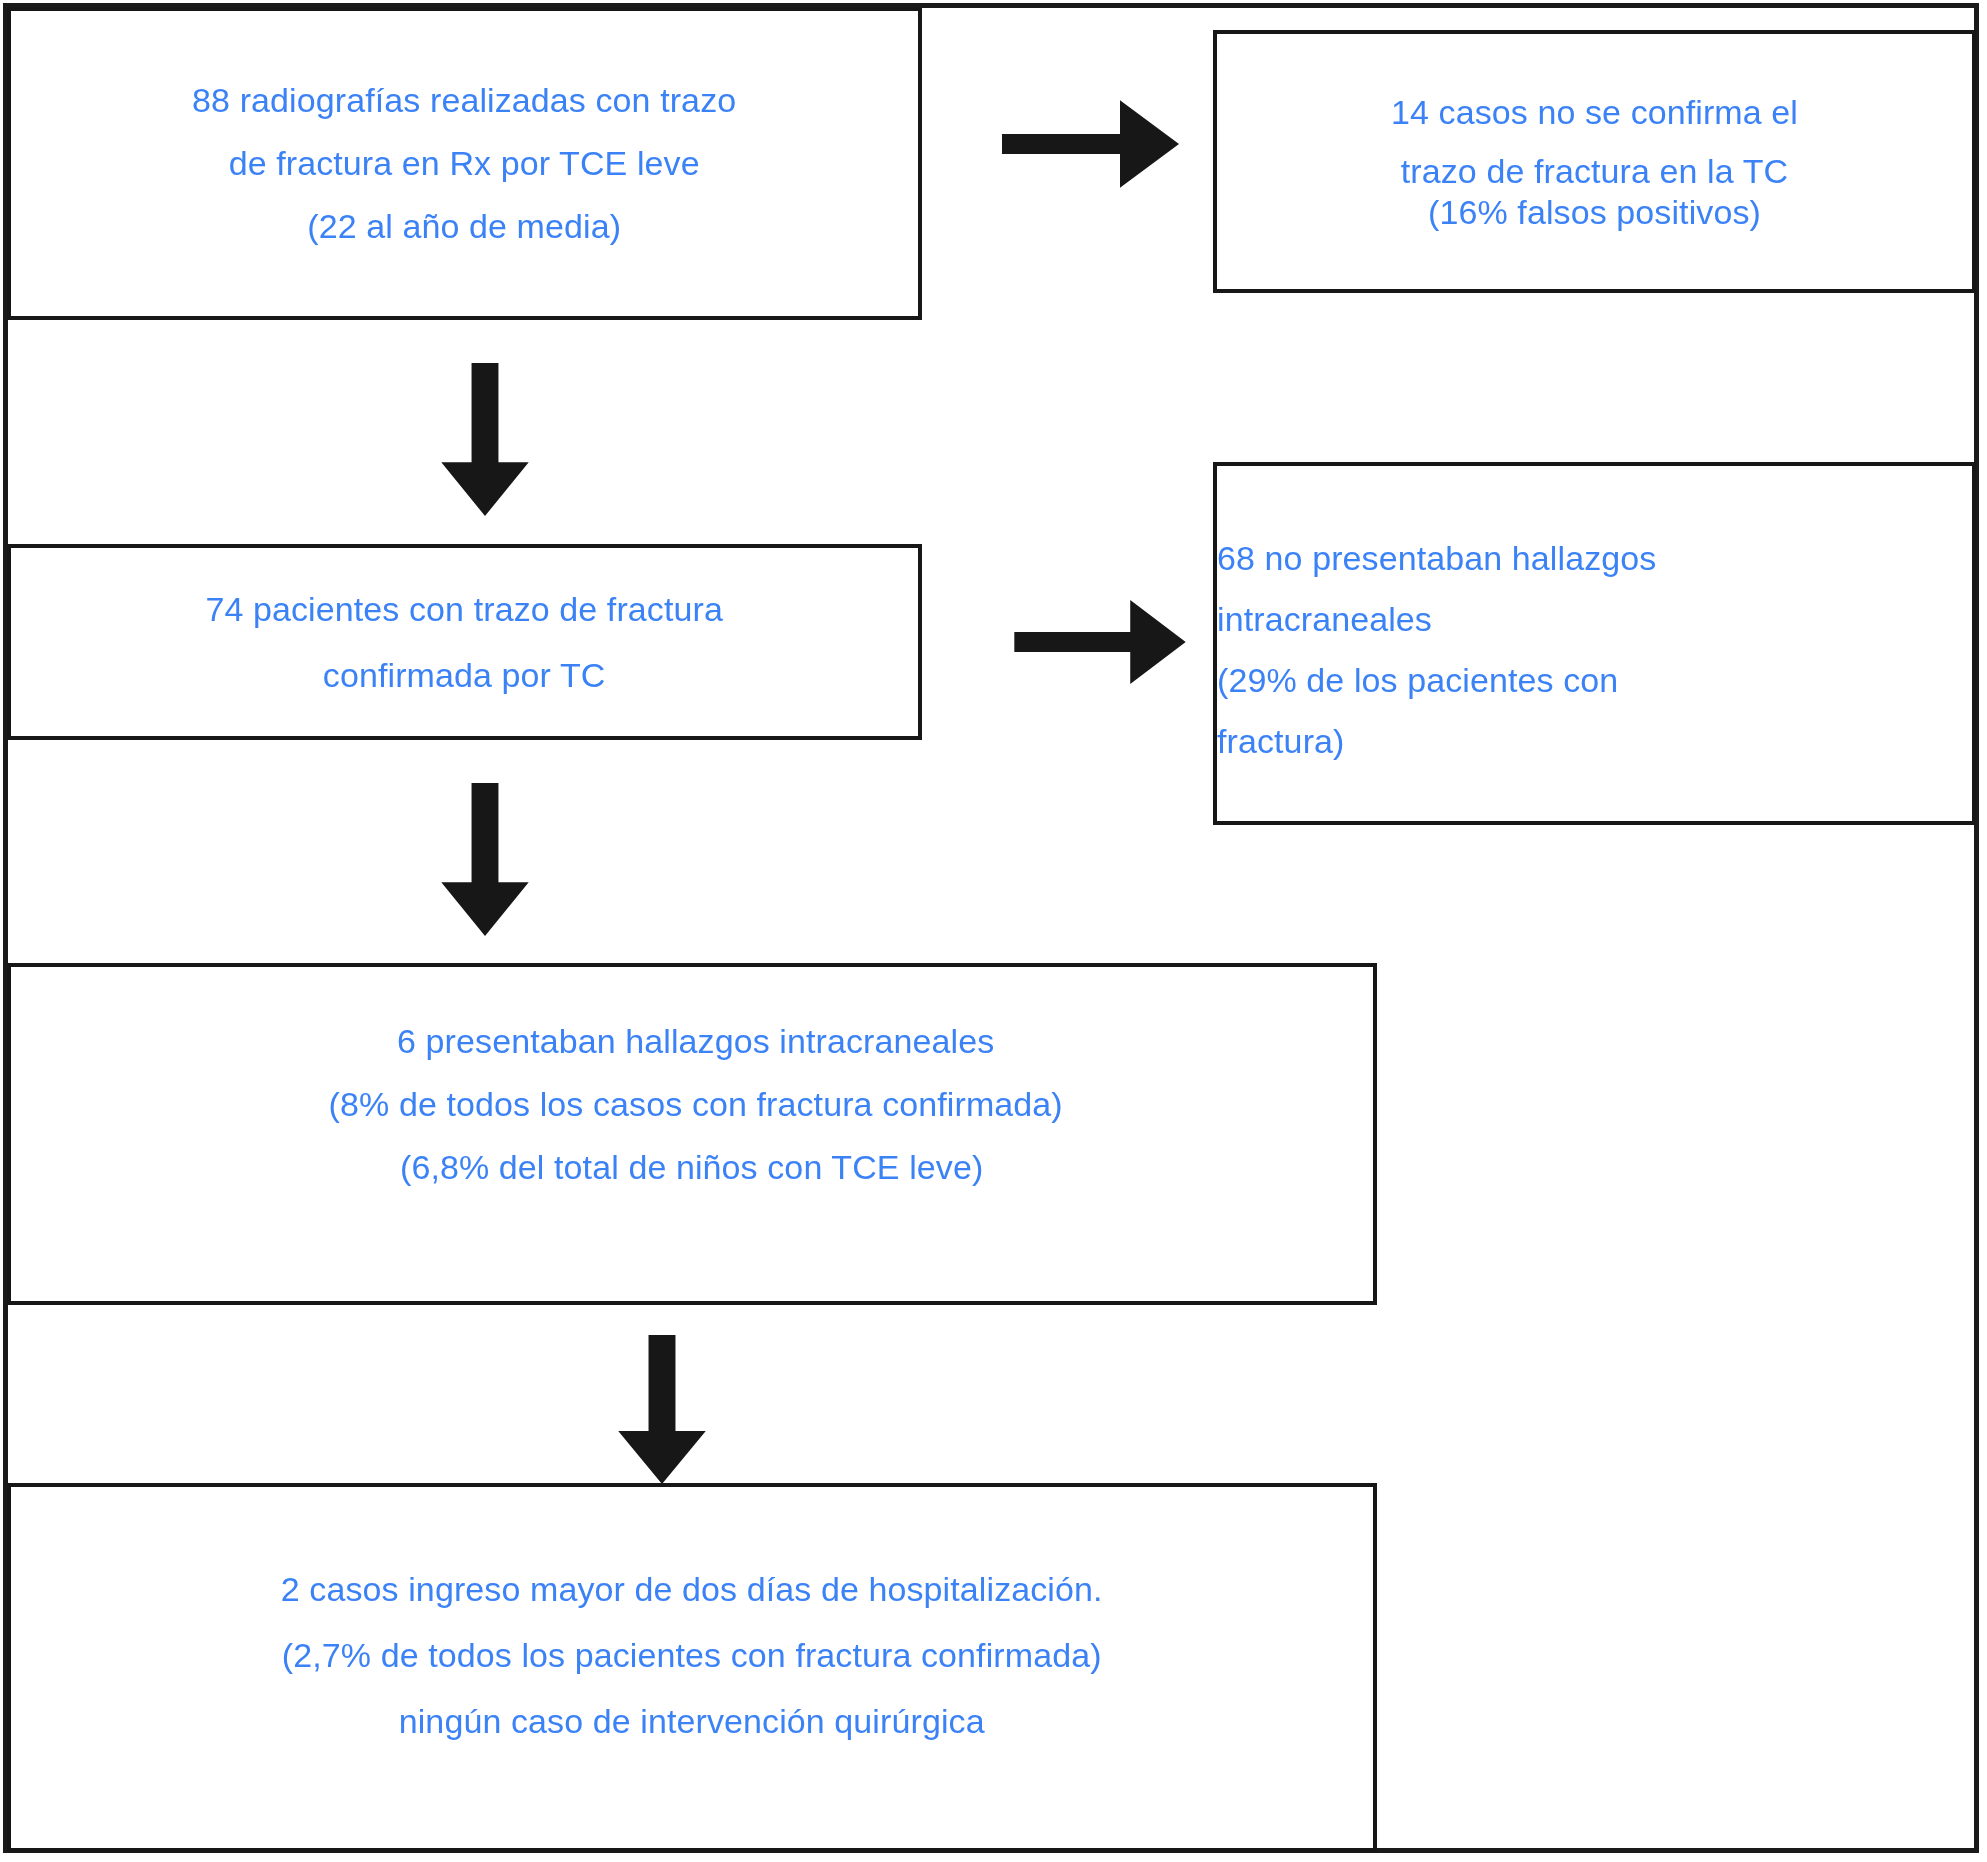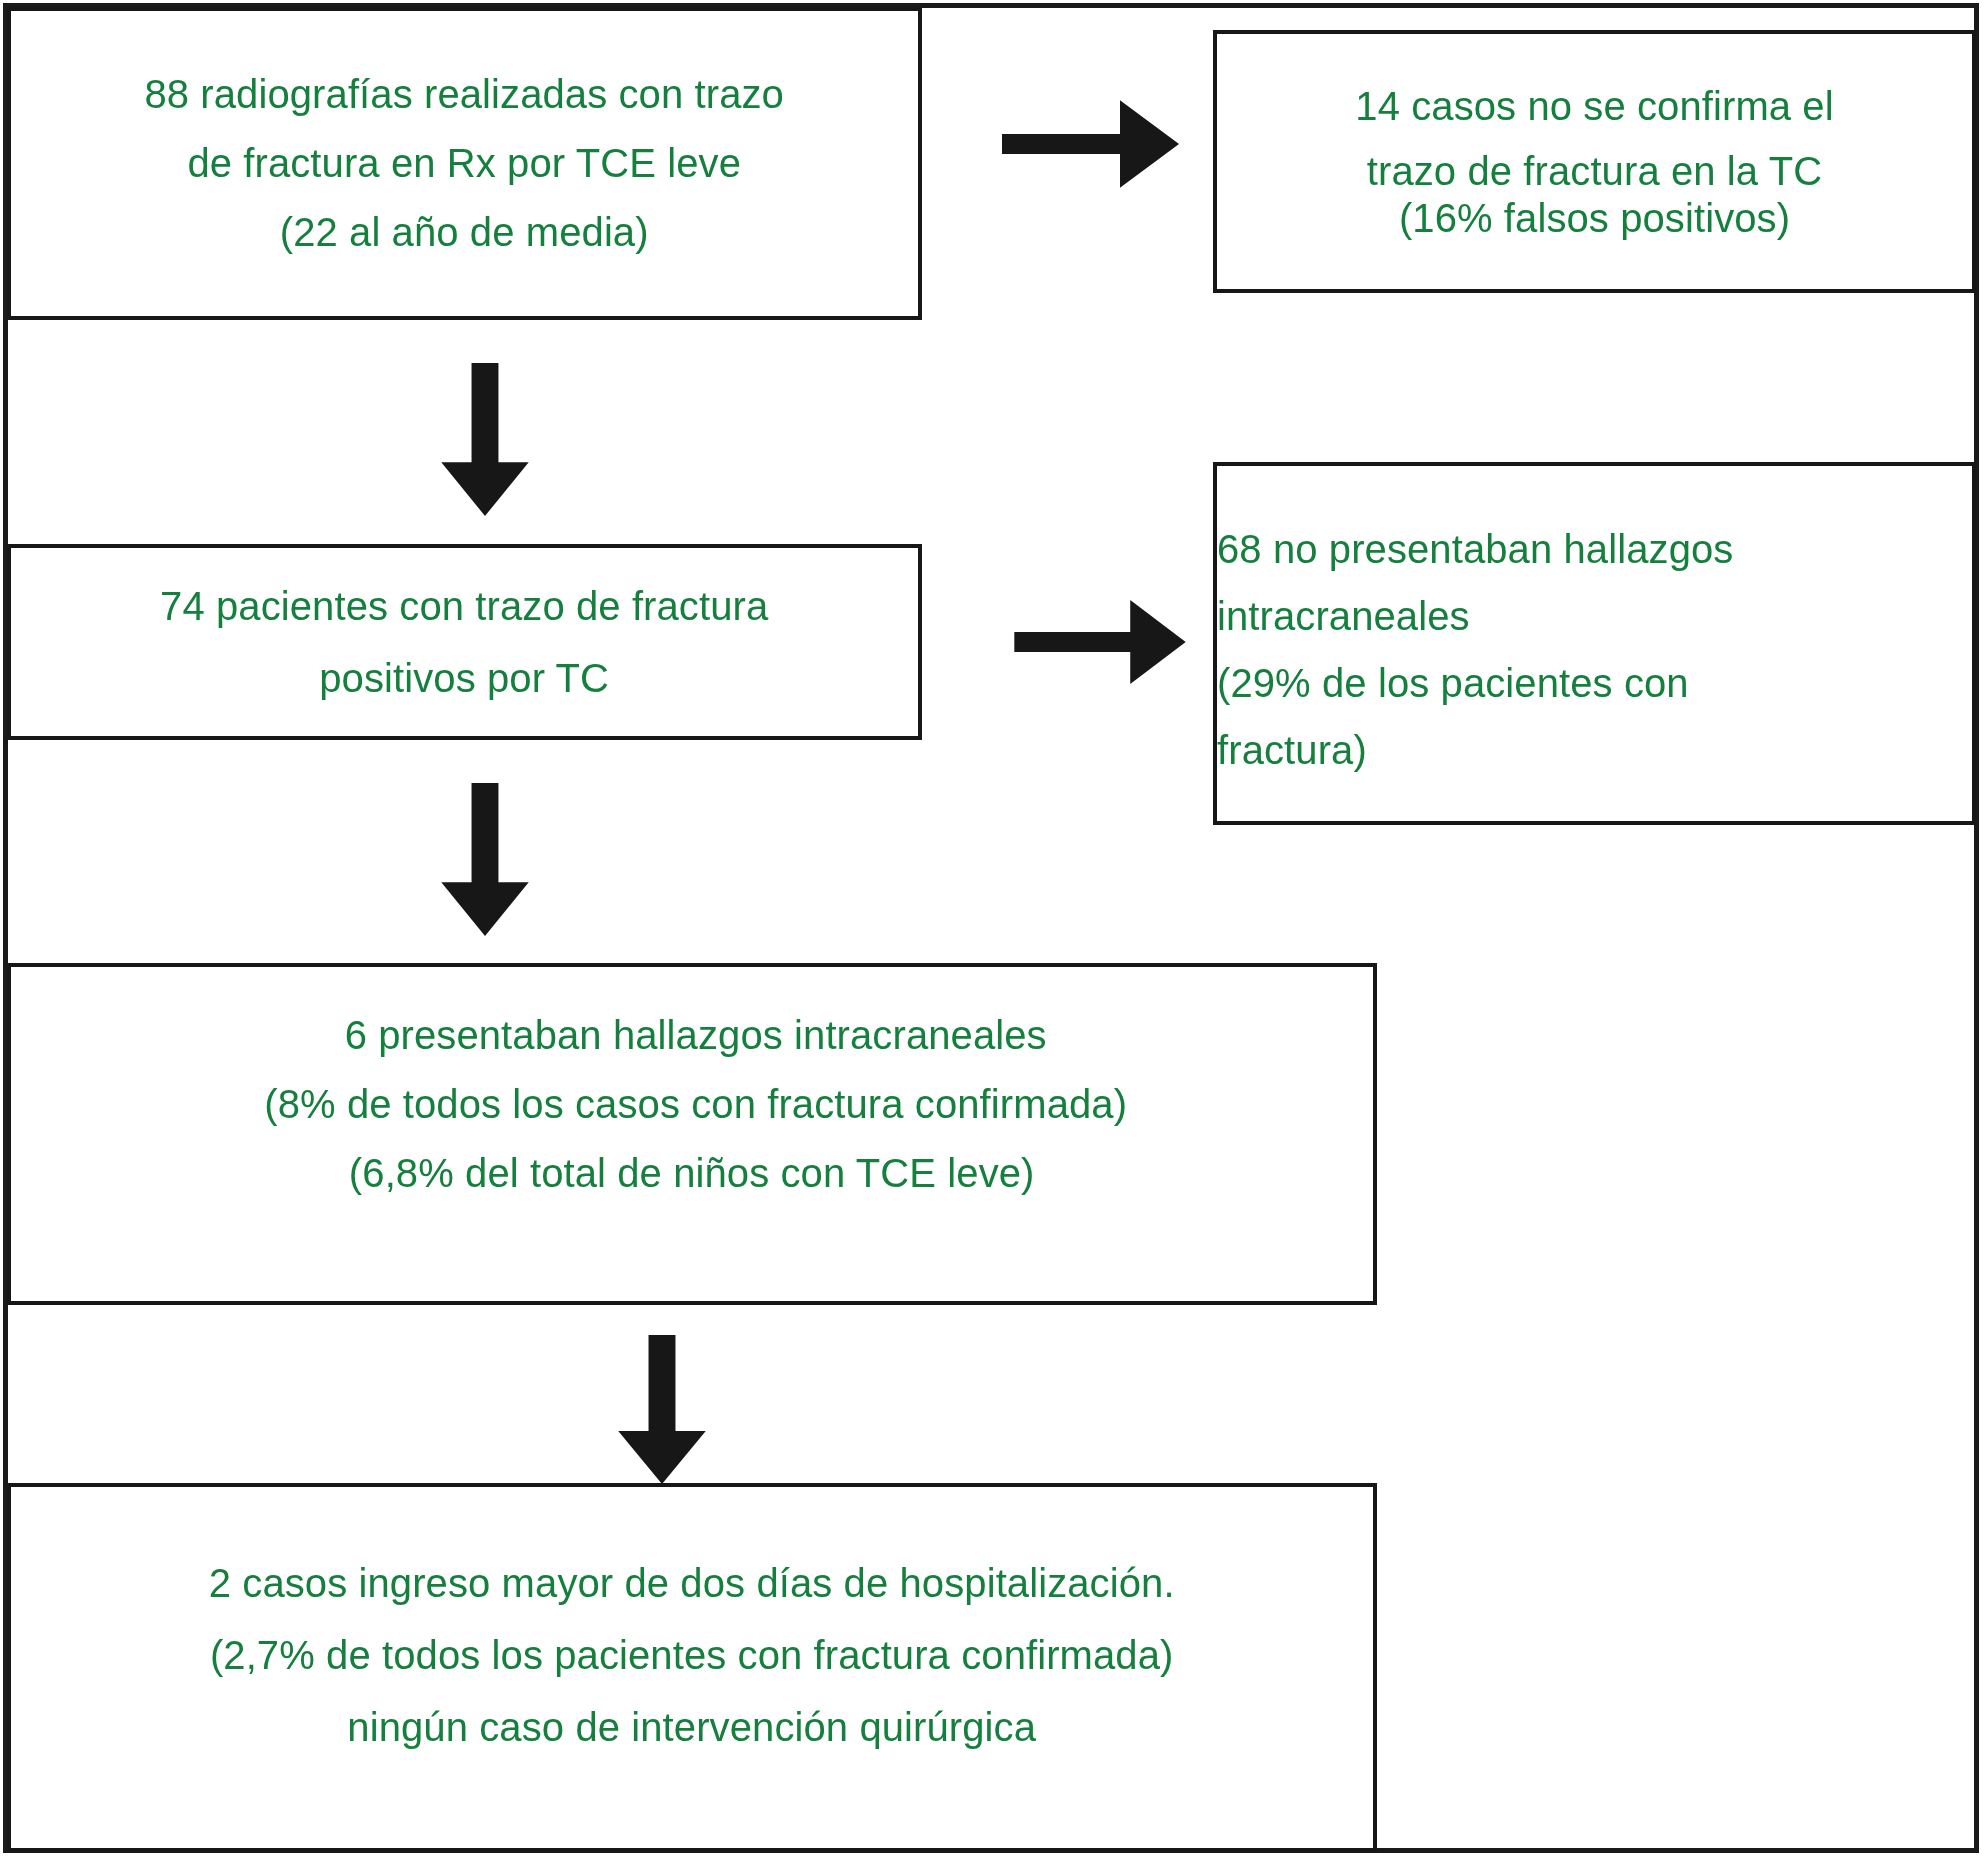--- a/index.html
+++ b/index.html
@@ -31,23 +31,23 @@
   .node {
     position: absolute;
     box-sizing: border-box;
     border: 4.2px solid #171717;
     background: #ffffff;
     display: flex;
     flex-direction: column;
     justify-content: center;
   }
   .node .line {
-    font-size: 40px;
+    font-size: 34px;
     line-height: 1.0;
-    color: #15803d;
+    color: #3b82f6;
     white-space: nowrap;
     letter-spacing: 0.1px;
   }
 
   
   #node-1 { left: 6.7px;    top: 6.7px;    width: 915px; height: 313px; }
   #node-1 .line { text-align: center; }
   #node-1 .line:nth-child(1) { margin-bottom: 29px; }
   #node-1 .line:nth-child(2) { margin-bottom: 29px; }
 
@@ -103,21 +103,21 @@
     <div class="lines-wrap">
       <div class="line">14 casos no se confirma el</div>
       <div class="line">trazo de fractura en la TC</div>
       <div class="line">(16% falsos positivos)</div>
     </div>
   </div>
 
   <div class="node" id="node-3">
     <div class="lines-wrap">
       <div class="line">74 pacientes con trazo de fractura</div>
-      <div class="line">positivos por TC</div>
+      <div class="line">confirmada por TC</div>
     </div>
   </div>
 
   <div class="node" id="node-4">
     <div class="lines-wrap">
       <div class="line">68 no presentaban hallazgos</div>
       <div class="line">intracraneales</div>
       <div class="line">(29% de los pacientes con</div>
       <div class="line">fractura)</div>
     </div>

